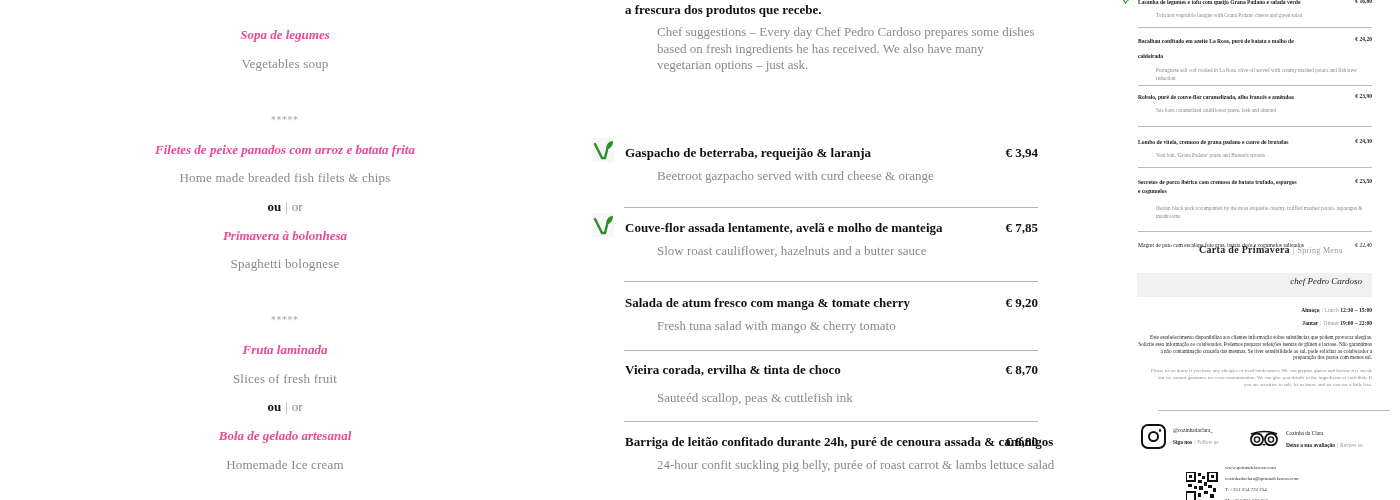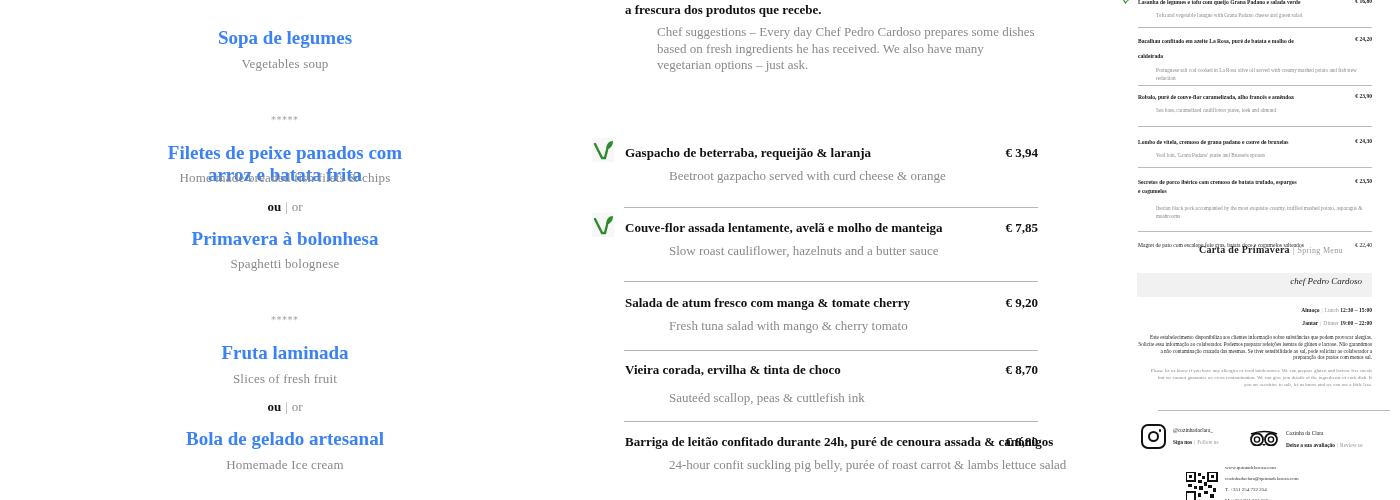--- a/index.html
+++ b/index.html
@@ -1,21 +1,21 @@
 <!DOCTYPE html>
 <html><head>
   <meta charset="utf-8">
   <style>
     * { box-sizing: border-box; margin: 0; padding: 0; }
     html, body { width: 1400px; height: 500px; overflow: hidden; background: #ffffff; }
     body { position: relative; font-family: "DejaVu Serif", "Liberation Serif", serif; color: #111; }
 
     
     .left { position: absolute; left: 150px; top: 0; width: 270px; height: 500px; text-align: center; }
-    .left .pt { position: absolute; left: 0; width: 270px; font-family: "Liberation Serif", serif; font-size: 19px; font-weight: bold; color: #3b82f6; }
+    .left .pt { position: absolute; left: 0; width: 270px; font-family: "Liberation Serif", serif; font-size: 13px; font-weight: bold; color: #ec4899; font-style: italic; }
     .left .en { position: absolute; left: 0; width: 270px; font-family: "Liberation Serif", serif; font-size: 13px; color: #8a8a8a; letter-spacing: 0.2px; }
     .left .stars { position: absolute; left: 0; width: 270px; font-size: 9px; color: #9a9a9a; letter-spacing: 1px; }
     .left .or { position: absolute; left: 0; width: 270px; font-family: "Liberation Serif", serif; font-size: 13px; }
     .left .or b { color: #111; }
     .left .or .sep { color: #aaa; margin: 0 4px; }
     .left .or .orEn { color: #8a8a8a; text-align: center; }
 
     
     .mid { position: absolute; left: 590px; top: 0; width: 460px; height: 392px; }
     .mid .intro-pt { position: absolute; left: 35px; top: 2px; font-family: "Liberation Serif", serif; font-size: 13px; font-weight: bold; color: #111; }
@@ -23,21 +23,21 @@
     .mid .section-bar { position: absolute; left: 34px; top: 105px; width: 416px; height: 18px; background: #f1f1f1; text-align: right; padding-right: 2px; font-family: "Liberation Serif", serif; font-size: 14px; line-height: 18px; }
     .mid .section-bar .pt { font-weight: bold; color: #111; }
     .mid .section-bar .sep { color: #aaa; margin: 0 4px; }
     .mid .section-bar .en { color: #8a8a8a; }
 
     .dish { position: absolute; left: 0; width: 460px; }
     .dish .veg { position: absolute; left: 2px; top: -7px; width: 22px; height: 24px; background: #f7f7f7; }
     .dish .veg svg { width: 22px; height: 24px; }
     .dish .name { position: absolute; left: 35px; top: 0; font-family: "Liberation Serif", serif; font-size: 13px; font-weight: bold; color: #111; white-space: nowrap; }
     .dish .price { position: absolute; right: 12px; top: 0; font-family: "Liberation Serif", serif; font-size: 13px; font-weight: bold; color: #111; white-space: nowrap; }
-    .dish .desc { position: absolute; left: 67px; font-family: "Liberation Serif", serif; font-size: 13px; color: #8a8a8a; white-space: nowrap; margin-left: 12px; }
+    .dish .desc { position: absolute; left: 67px; font-family: "Liberation Serif", serif; font-size: 13px; color: #8a8a8a; white-space: nowrap; }
     .mid .rule { position: absolute; left: 34px; width: 414px; height: 1px; background: #b5b5b5; }
 
     
     .right { position: absolute; left: 1110px; top: 0; width: 290px; height: 500px; font-family: "Liberation Serif", serif; }
     .r-dish { position: absolute; left: 28px; width: 234px; }
     .r-dish .name { font-size: 5.6px; font-weight: bold; color: #222; line-height: 9px; width: 170px; }
     .r-dish .price { position: absolute; right: 0; top: 0; font-size: 5.6px; color: #222; font-weight: bold; }
     .r-dish .desc { font-size: 5.2px; color: #8a8a8a; line-height: 8px; padding-left: 18px; width: 234px; margin-top: 4px; }
     .r-rule { position: absolute; left: 28px; width: 234px; height: 1px; background: #bbb; }
     .r-veg { position: absolute; left: 13px; top: 0; width: 8px; height: 6px; }

